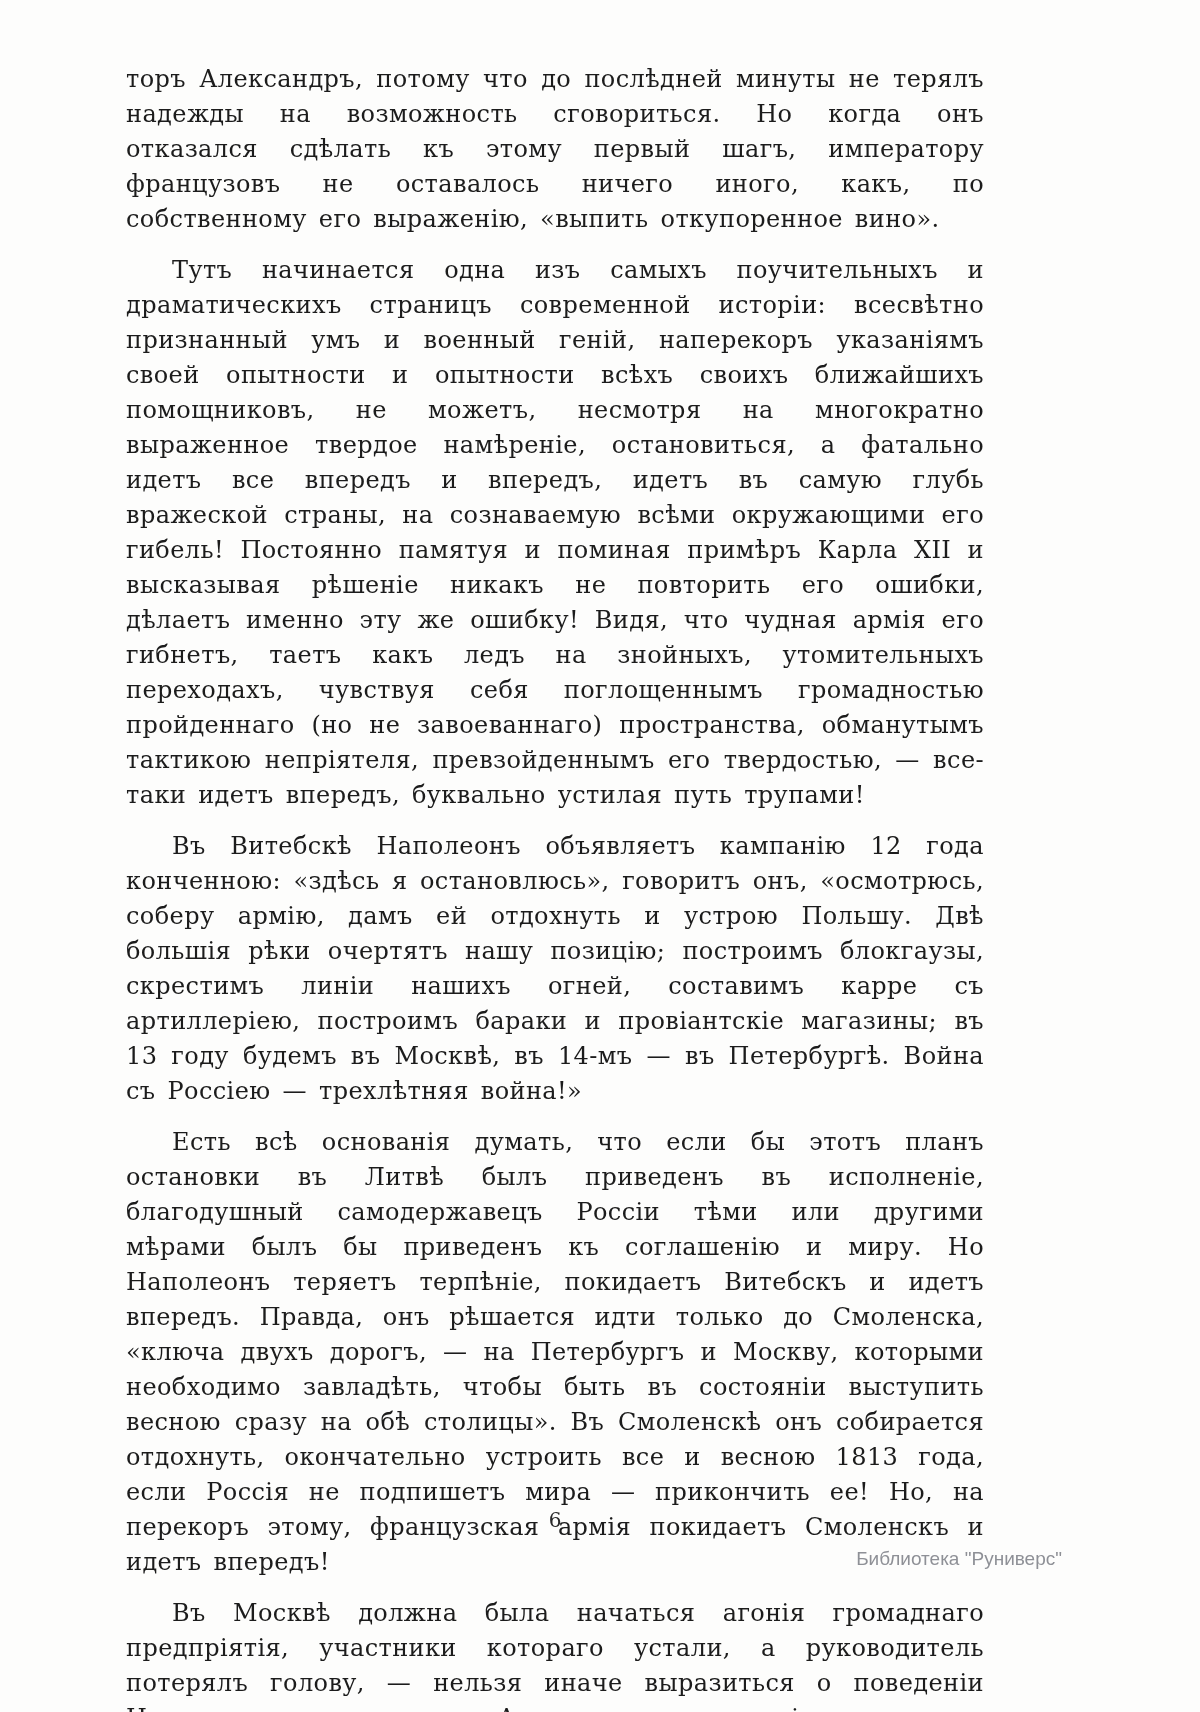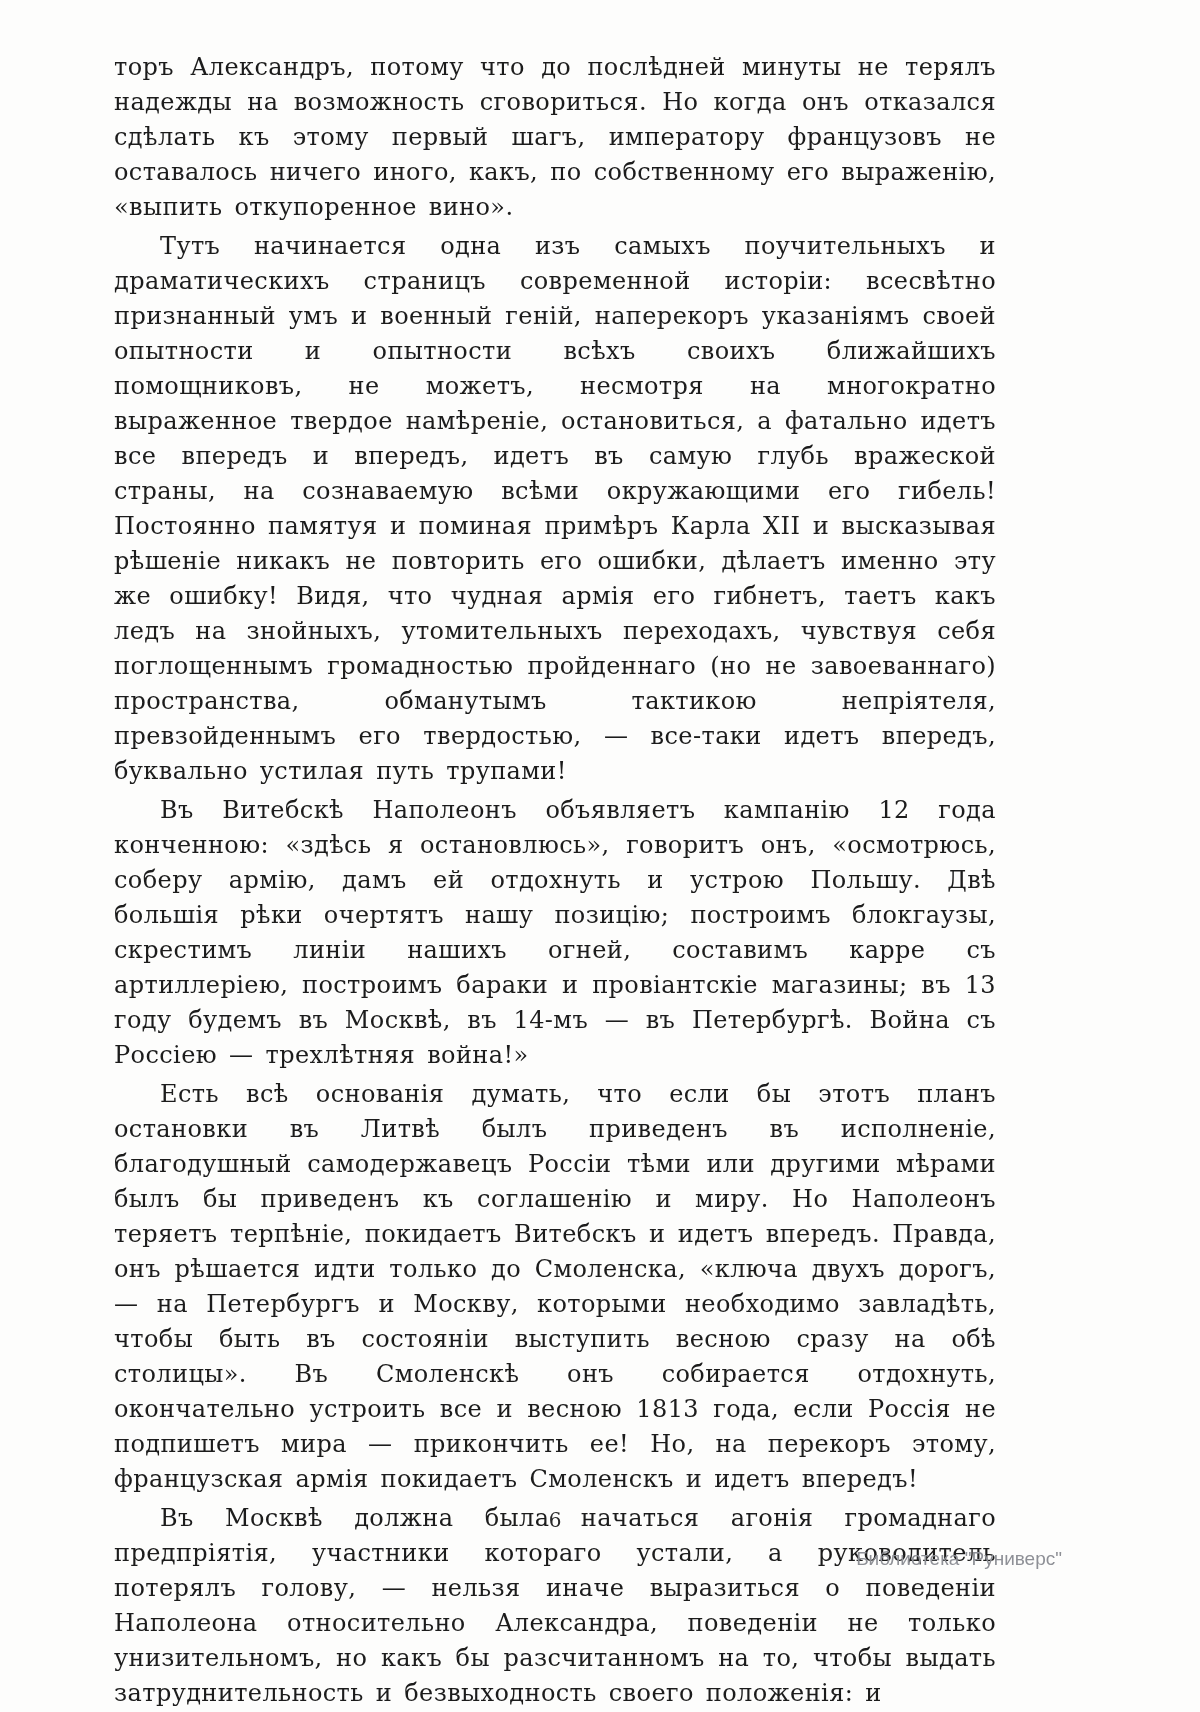--- a/index.html
+++ b/index.html
@@ -24,21 +24,21 @@
     left: 110px;
     width: 890px;
     color: #1c1c1c;
     font-size: 24px;
     line-height: 35px;
     text-align: justify;
     word-spacing: 4px;
     letter-spacing: 0.4px;
   }
   .para {
-    margin: 4px;
+    margin: 16px;
     text-indent: 46px;
   }
   .para.no-indent {
     text-indent: 0;
   }
   .page-number {
     position: absolute;
     top: 1508px;
     left: 110px;
     width: 890px;

